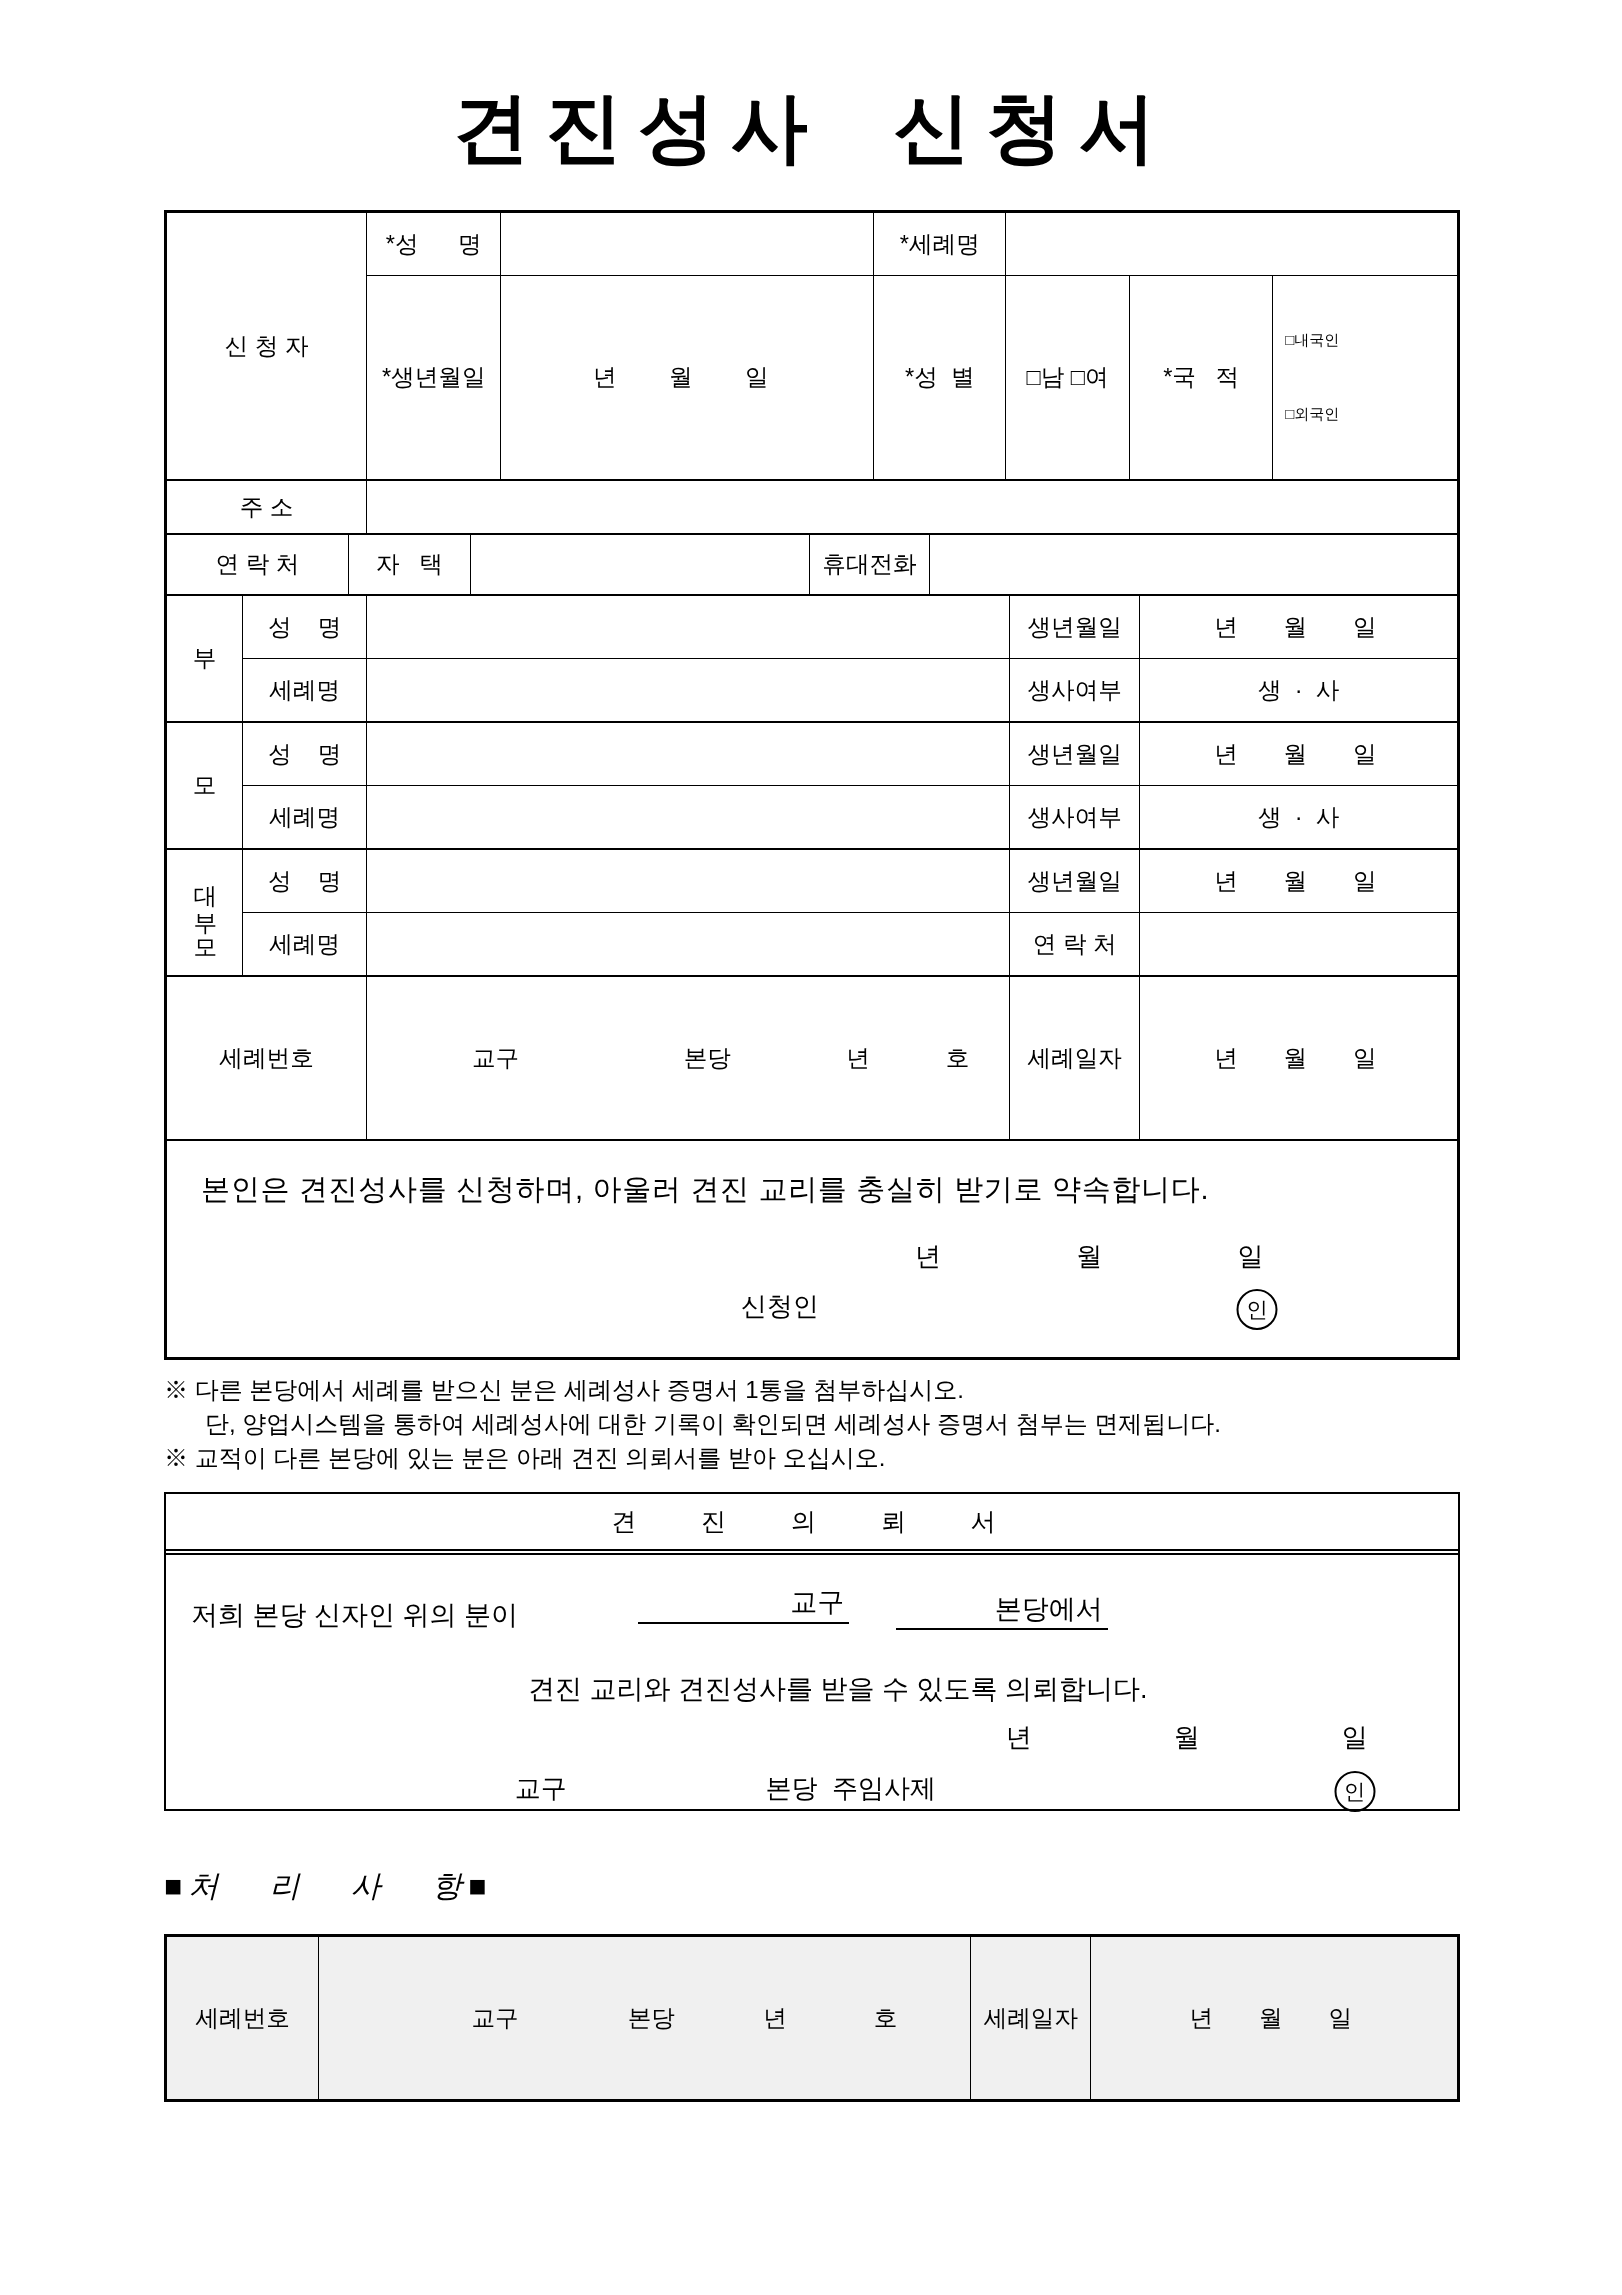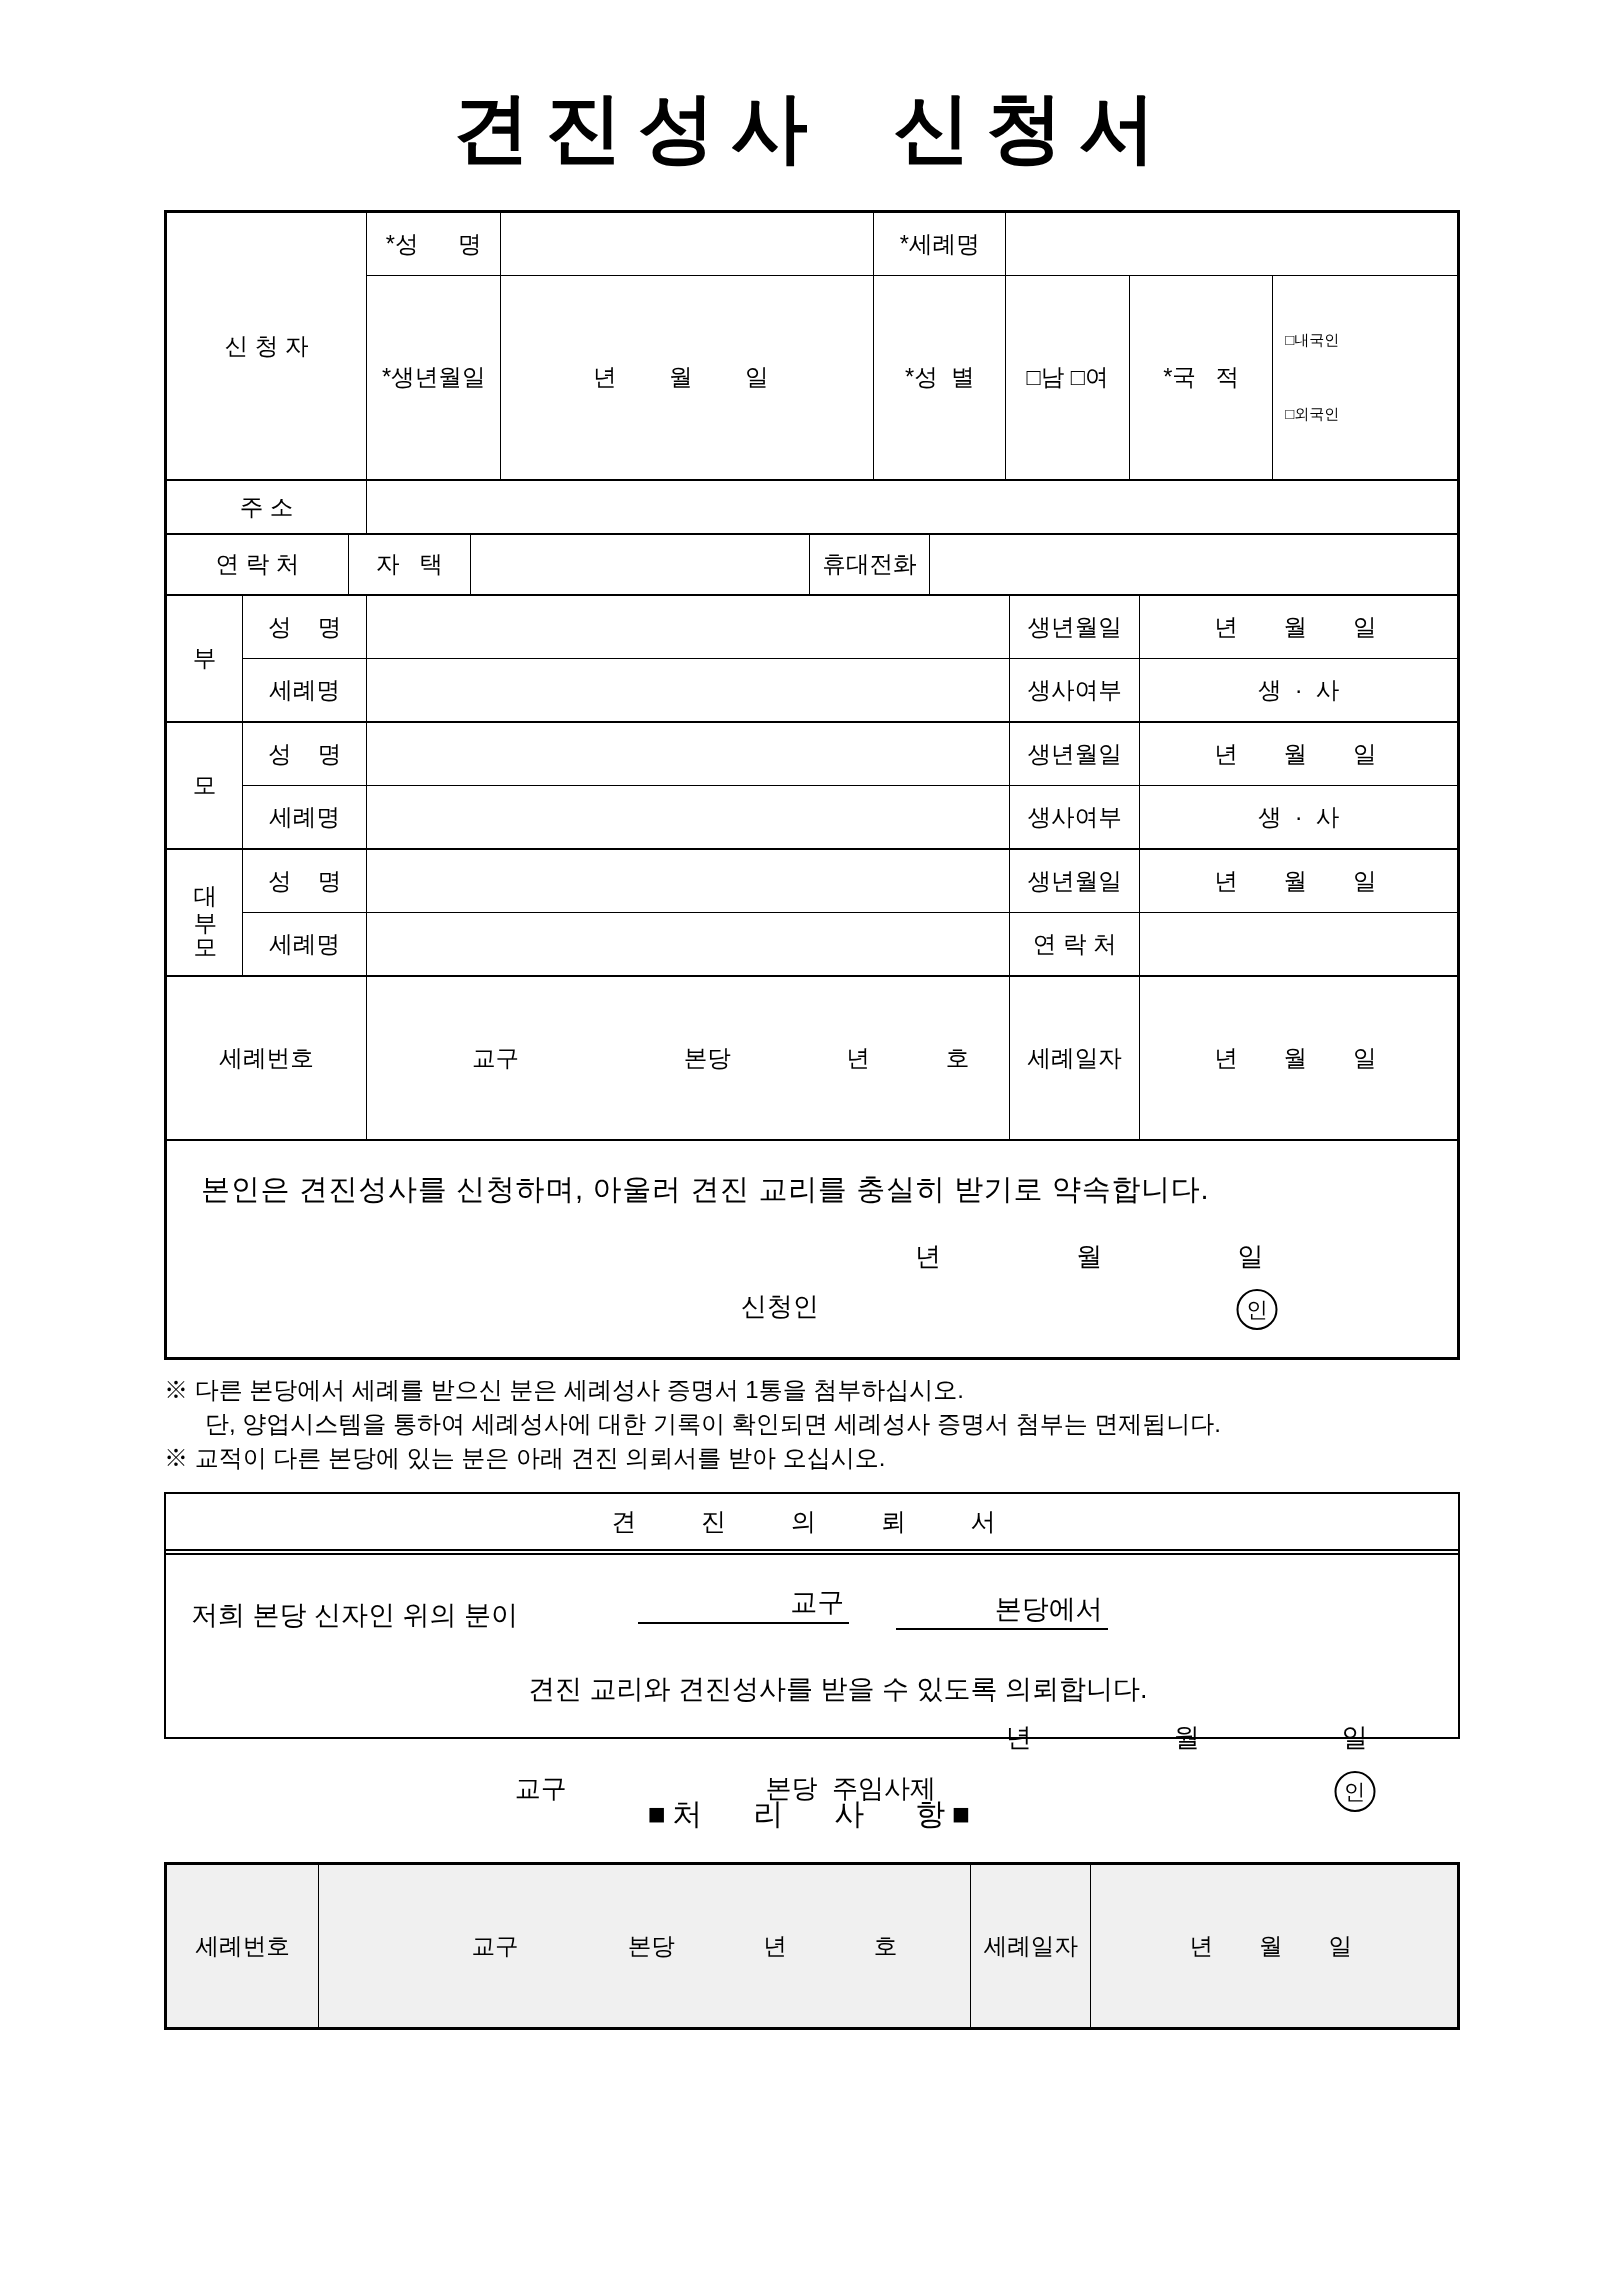--- a/index.html
+++ b/index.html
@@ -32,28 +32,28 @@
 
   
   .notes{margin-top:13px;font-size:24px;line-height:1.42;}
   .notes .n2{padding-left:41px;}
   .notes div{white-space:pre;}
 
   
   .reqbox{border:2px solid #000;margin-top:17px;}
   .reqhead{height:55px;display:flex;align-items:center;justify-content:center;
            font-size:25px;letter-spacing:17px;border-bottom:6.5px double #000;white-space:pre;}
-  .reqbody{position:relative;height:182px;font-size:27px;padding-left:20px;}
+  .reqbody{position:relative;height:254px;font-size:27px;padding-left:20px;}
   .ublank{position:absolute;height:55px;border-bottom:2px solid #000;
           display:flex;align-items:flex-end;justify-content:flex-end;
           padding:0 5.2px 1.3px 0;white-space:pre;}
 
   
-  .procheading{text-align:center;font-size:30px;letter-spacing:6.5px;
-               margin:55px 0 27.5px 0;white-space:pre;}
+  .procheading{font-size:30px;letter-spacing:6.5px;
+               margin:55px 0 27.5px 0;white-space:pre;font-style:italic;}
 
   
   .procwrap{border:2px solid #000;}
   .procwrap table.band td{background:#f0f0f0;}
 </style>
 </head>
 <body>
 
 <div class="page">
 <div class="content">

